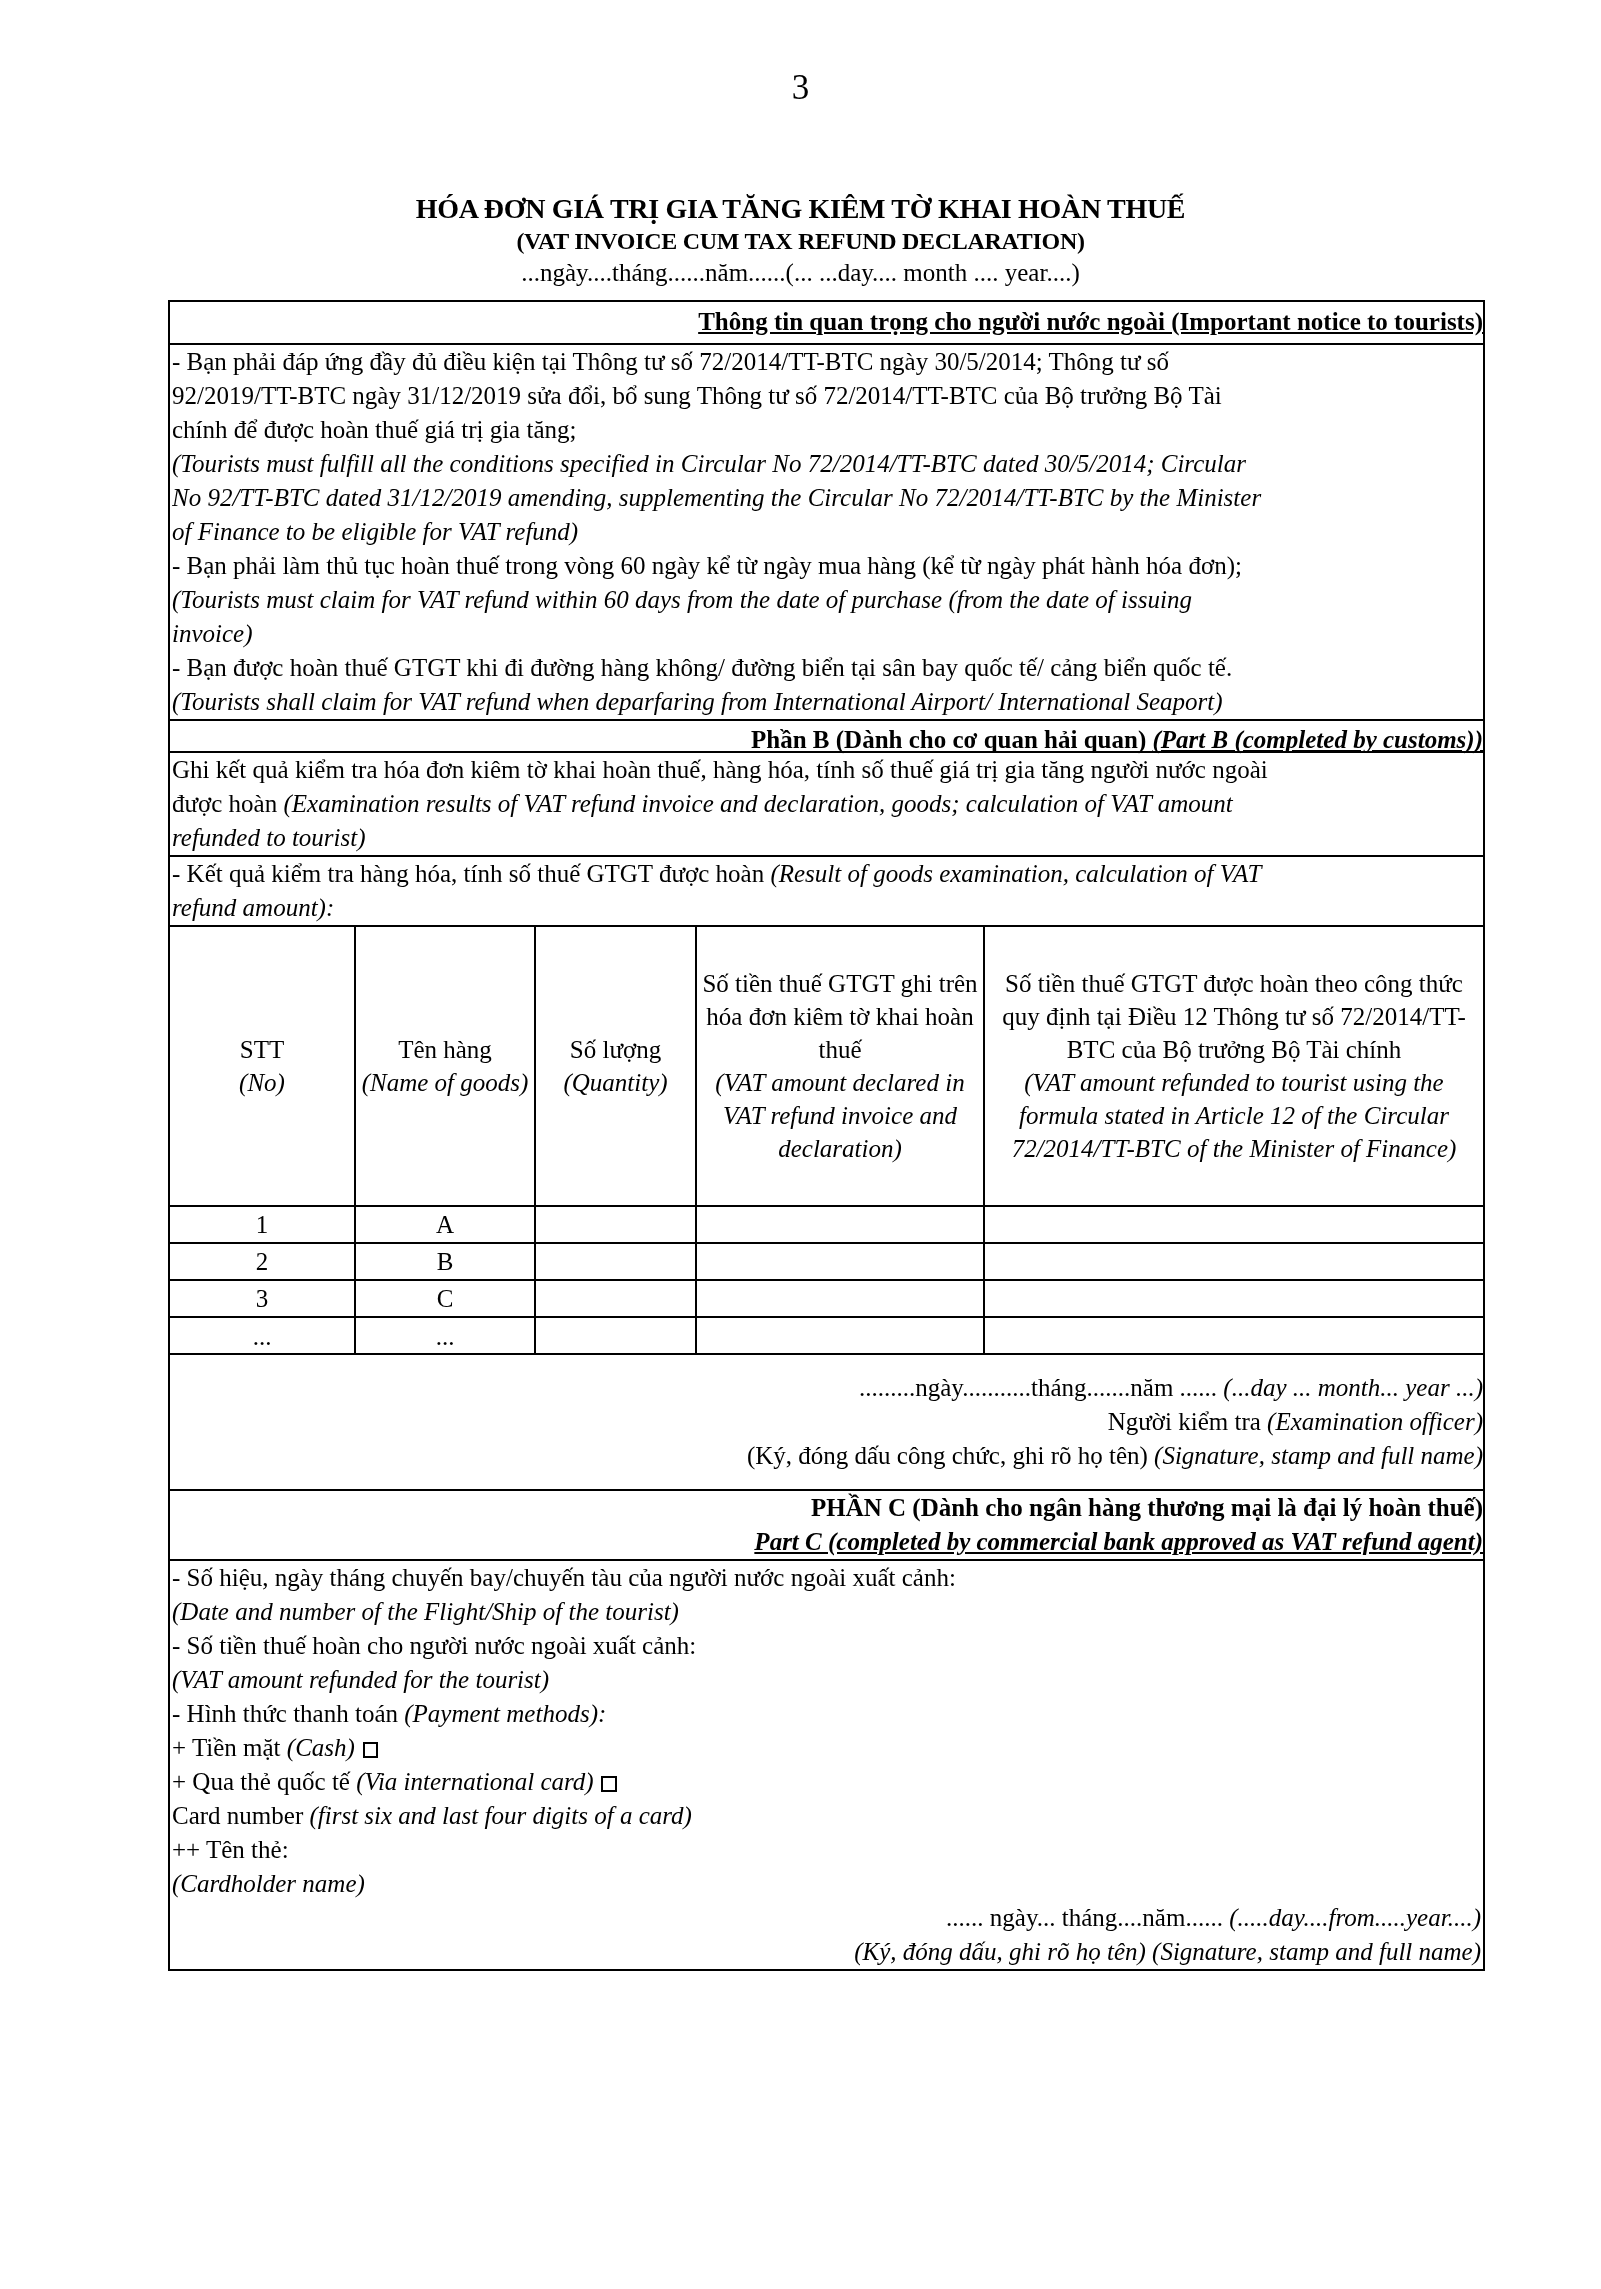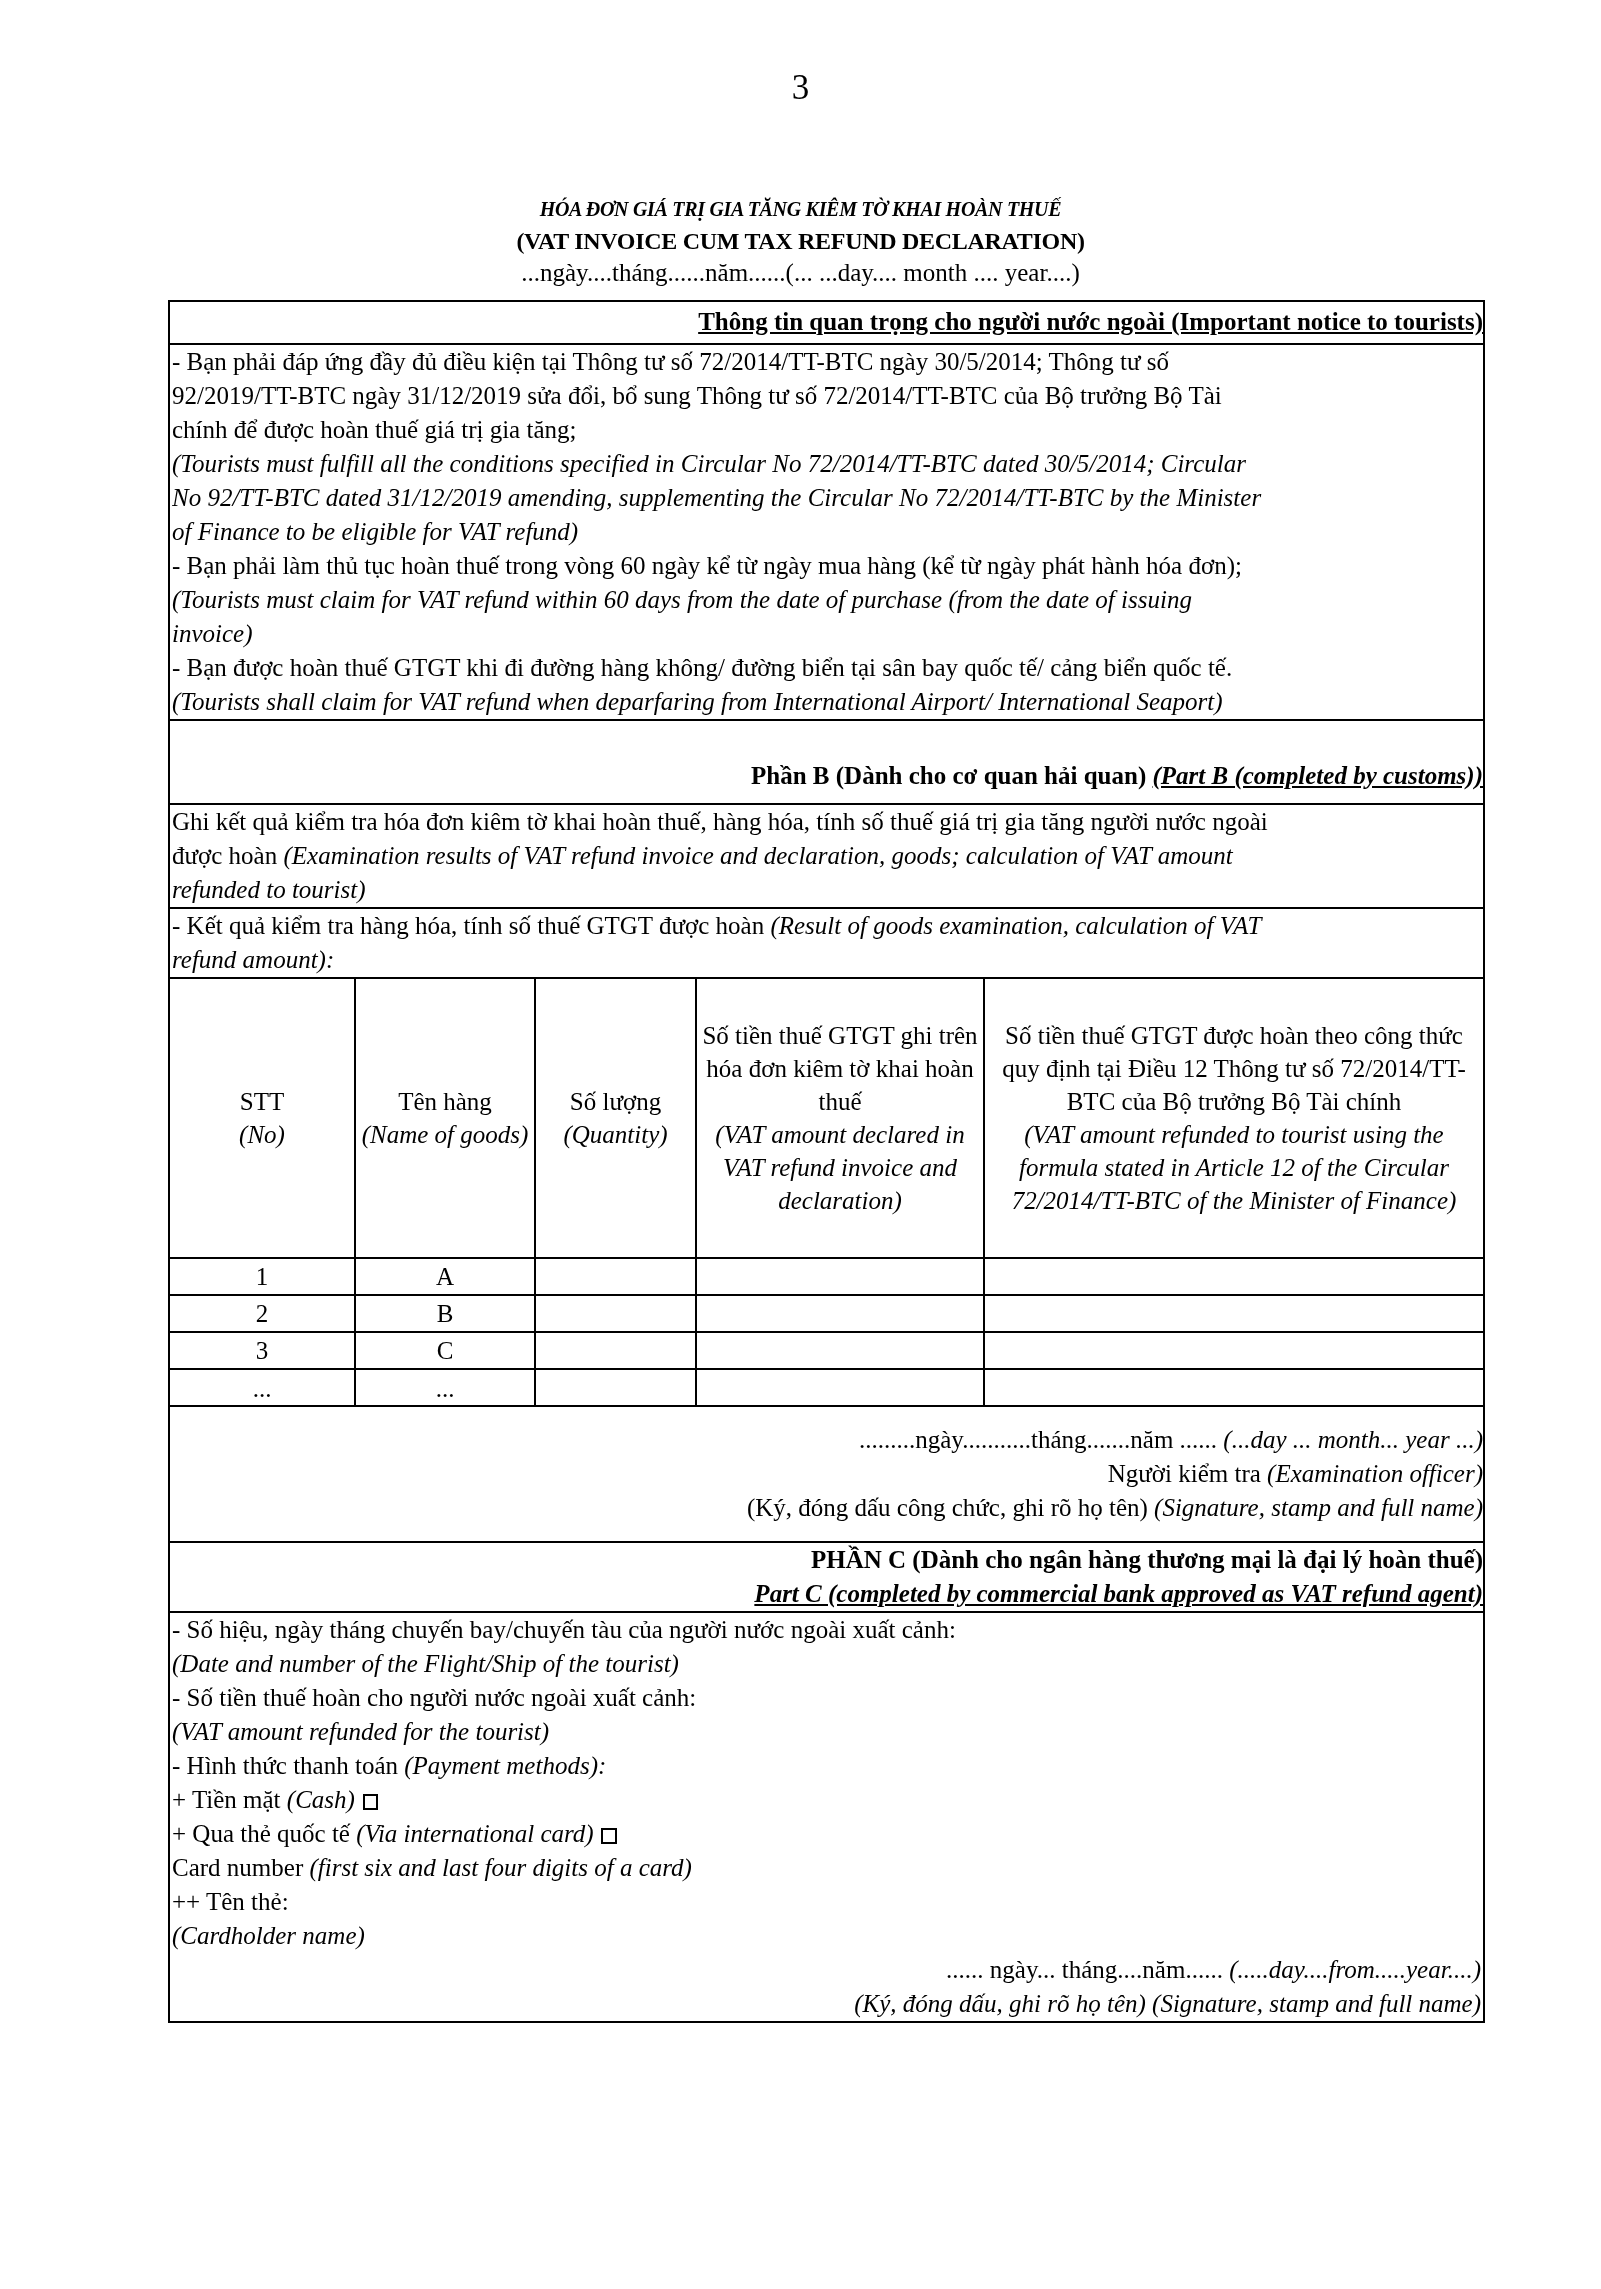--- a/index.html
+++ b/index.html
@@ -1,20 +1,20 @@
 <!DOCTYPE html>
 <html><head>
 <meta charset="utf-8">
 <style>
   html, body { margin: 0; padding: 0; background: #ffffff; }
   body { width: 1601px; height: 2290px; position: relative; overflow: hidden;
          font-family: "Liberation Serif", "DejaVu Serif", serif; color: #000; }
   .page-num { position: absolute; top: 68px; left: 0; width: 100%; text-align: center; font-size: 35px; }
   .titles { position: absolute; top: 193px; left: 0; width: 100%; text-align: center; }
-  .t1 { font-weight: bold; font-size: 20px; line-height: 32px; letter-spacing: -0.3px; font-style: italic; }
+  .t1 { font-weight: bold; font-size: 28px; line-height: 32px; letter-spacing: -0.3px; }
   .t2 { font-weight: bold; font-size: 24px; line-height: 32px; letter-spacing: -0.3px; }
   .t3 { font-size: 25px; line-height: 32px; }
   .i { font-style: italic; }
   .b { font-weight: bold; }
   .u { text-decoration: underline; }
 
   .form { position: absolute; left: 168px; top: 300px; width: 1317px; border: 2.9px solid #000; box-sizing: border-box; }
   .row { border-bottom: 2.9px solid #000; box-sizing: border-box; font-size: 25px; line-height: 34px; }
   .row:last-child { border-bottom: none; }
   .center { text-align: right; }
@@ -55,21 +55,21 @@
     <span class="line i">(Tourists must fulfill all the conditions specified in Circular No 72/2014/TT-BTC dated 30/5/2014; Circular</span>
     <span class="line i">No 92/TT-BTC dated 31/12/2019 amending, supplementing the Circular No 72/2014/TT-BTC by the Minister</span>
     <span class="line i">of Finance to be eligible for VAT refund)</span>
     <span class="line">- Bạn phải làm thủ tục hoàn thuế trong vòng 60 ngày kể từ ngày mua hàng (kể từ ngày phát hành hóa đơn);</span>
     <span class="line i">(Tourists must claim for VAT refund within 60 days from the date of purchase (from the date of issuing</span>
     <span class="line i">invoice)</span>
     <span class="line">- Bạn được hoàn thuế GTGT khi đi đường hàng không/ đường biển tại sân bay quốc tế/ cảng biển quốc tế.</span>
     <span class="line i">(Tourists shall claim for VAT refund when deparfaring from International Airport/ International Seaport)</span>
   </div>
 
-  <div class="row center" style="height:48px; line-height:37px;margin-top:36px;">
+  <div class="row center" style="height:32px; line-height:37px;">
     <span class="b">Phần B (Dành cho cơ quan hải quan) </span><span class="b i u">(Part B (completed by customs))</span>
   </div>
 
   <div class="row pad">
     <span class="line">Ghi kết quả kiểm tra hóa đơn kiêm tờ khai hoàn thuế, hàng hóa, tính số thuế giá trị gia tăng người nước ngoài</span>
     <span class="line"><span>được hoàn </span><span class="i">(Examination results of VAT refund invoice and declaration, goods; calculation of VAT amount</span></span>
     <span class="line i">refunded to tourist)</span>
   </div>
 
   <div class="row pad">

